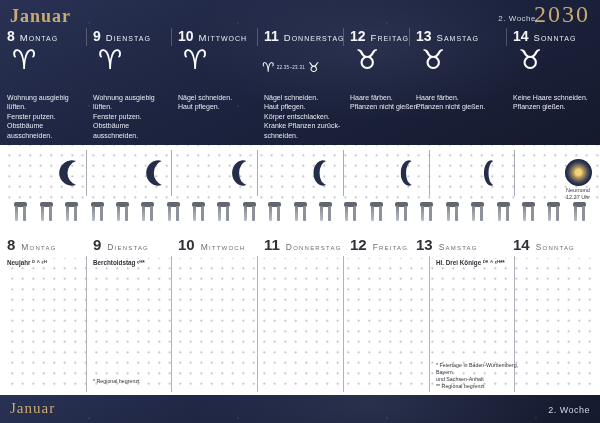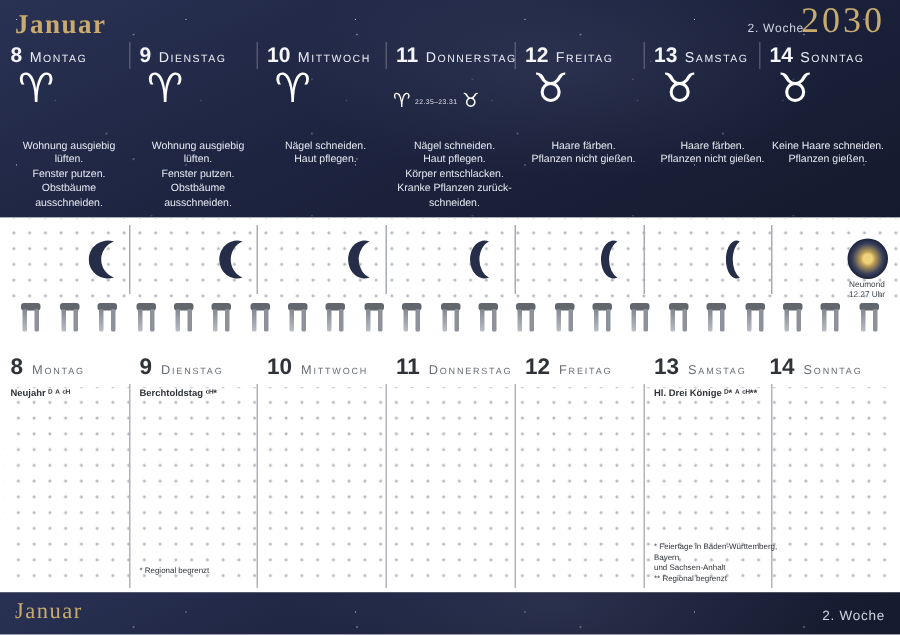--- a/index.html
+++ b/index.html
@@ -1,18 +1,18 @@
 <!DOCTYPE html>
 <html><head>
 <meta charset="utf-8">
 <style>
   html,body{margin:0;padding:0;background:#fff;}
   body{width:600px;height:423px;position:relative;overflow:hidden;
        font-family:"Liberation Sans","DejaVu Sans",sans-serif;}
-  .abs{position:absolute;text-align:center;}
+  .abs{position:absolute;}
 
   
   .sky{
     background-color:#161c30;
     background-image:
       radial-gradient(1px 1px at 11px 13px, rgba(255,255,255,.85), transparent 60%),
       radial-gradient(1px 1px at 53px 41px, rgba(255,255,255,.50), transparent 60%),
       radial-gradient(1.3px 1.3px at 89px 23px, rgba(255,255,255,.75), transparent 60%),
       radial-gradient(1px 1px at 37px 67px, rgba(255,255,255,.45), transparent 60%),
       radial-gradient(1.2px 1.2px at 71px 89px, rgba(255,255,255,.65), transparent 60%),
@@ -26,21 +26,21 @@
 
   .month-title{left:10px;top:6px;font-family:"Liberation Serif","DejaVu Serif",serif;
     font-size:18px;font-weight:600;color:#c9ab6f;letter-spacing:1px;}
   .week-top{right:64px;top:14px;font-size:8px;color:#cfd4e2;letter-spacing:.5px;}
   .year-label{right:10px;top:1px;font-family:"Liberation Serif","DejaVu Serif",serif;
     font-size:24px;color:#c9ab6f;letter-spacing:2px;}
 
   
   .tcol{top:28px;width:86px;height:117px;}
   .c0{left:0;} .c1{left:86px;} .c2{left:171px;} .c3{left:257px;}
-  .c4{left:343px;} .c5{left:429px;} .c6{left:506px;}
+  .c4{left:343px;} .c5{left:409px;} .c6{left:506px;}
   .tcol.sep{border-left:1px solid rgba(255,255,255,.22);}
   .tcol.sep{height:18px;} 
   .thdr{position:absolute;left:7px;top:0;display:flex;align-items:baseline;gap:5px;white-space:nowrap;}
   .thdr .num{font-size:14px;font-weight:bold;color:#f4f6fb;}
   .thdr .dname{font-size:9.5px;color:#e9ecf5;font-variant:small-caps;letter-spacing:1px;}
   .zicon{position:absolute;left:12px;top:18px;color:#fff;font-size:27px;line-height:1;
     font-family:"DejaVu Sans",sans-serif;}
   .zpair{position:absolute;left:5px;top:32px;display:flex;align-items:center;gap:3px;color:#fff;}
   .zpair .zsmall{font-size:13px;font-family:"DejaVu Sans",sans-serif;}
   .zpair .ztime{font-size:4.5px;color:#dfe3ee;letter-spacing:.3px;}

